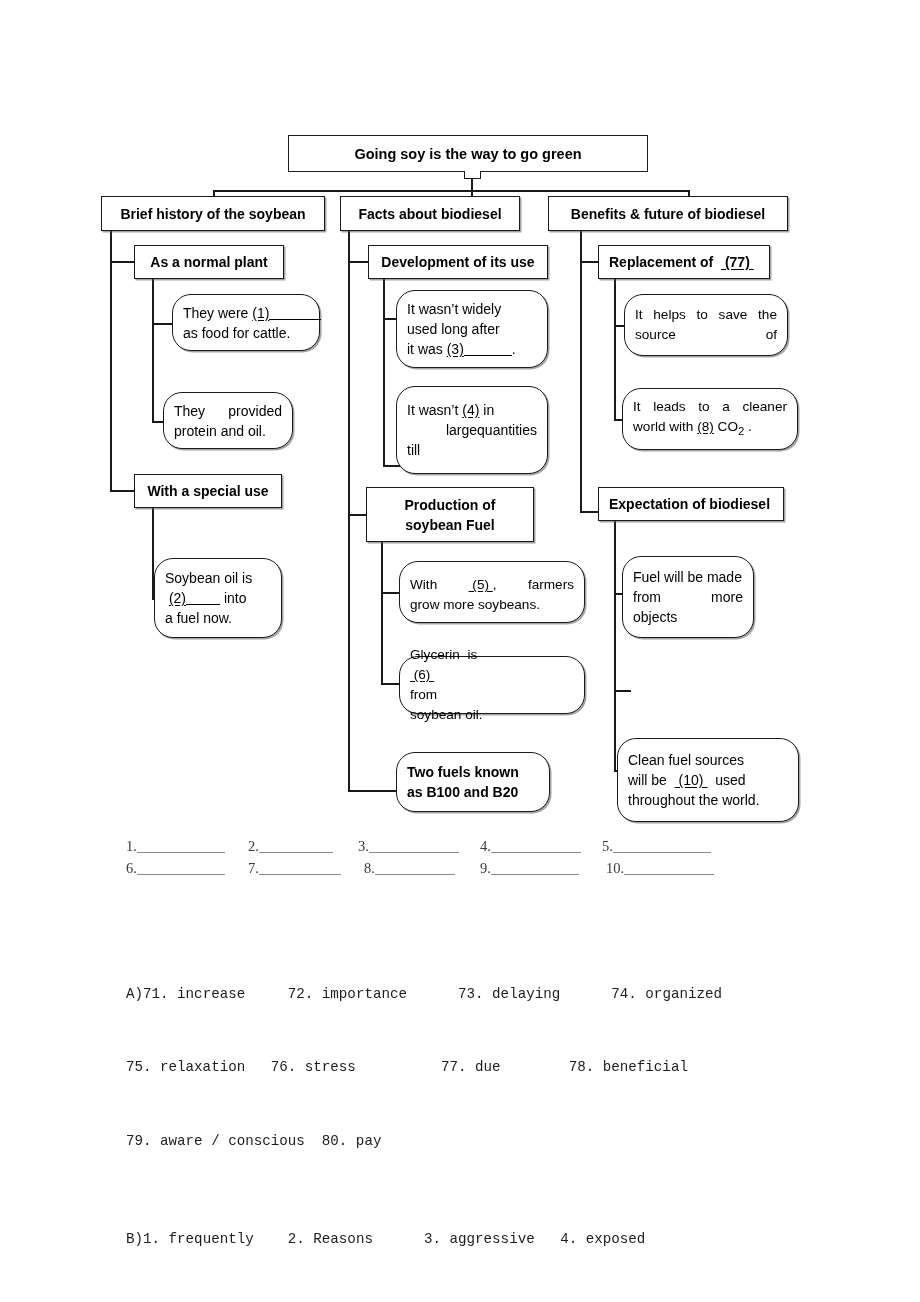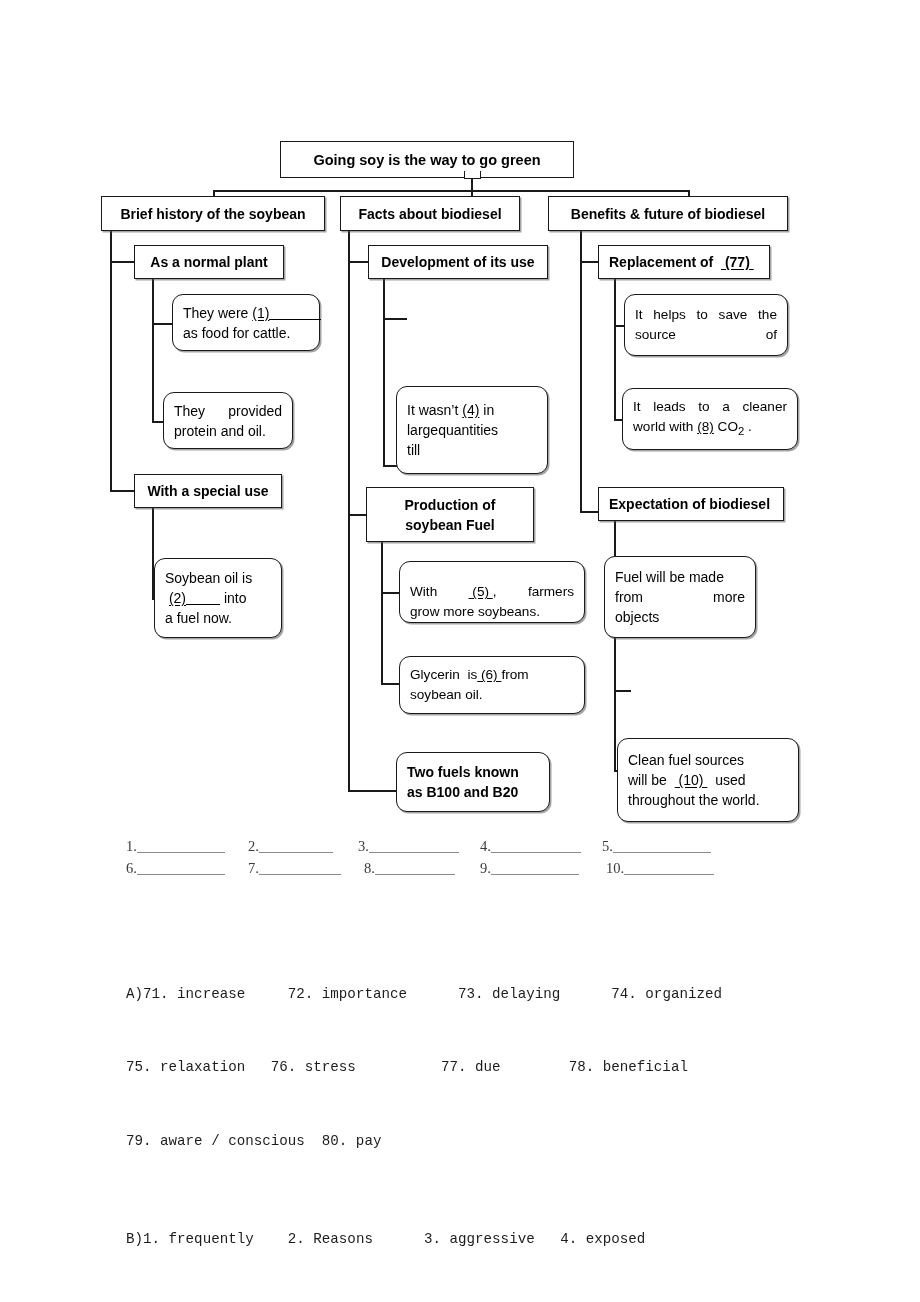--- a/index.html
+++ b/index.html
@@ -27,37 +27,37 @@
     border: 1.5px solid #1a1a1a;
     display: flex;
     flex-direction: column;
     justify-content: center;
     z-index: 3;
   }
   #diagram .box.shadowed {
     box-shadow: 1.5px 1.5px 0 rgba(90,90,90,0.55);
   }
   #diagram .box.rounded {
-    border-radius: 11px;
+    border-radius: 19px;
   }
   #diagram .box.bold {
     font-weight: bold;
   }
   #diagram .box .line {
     display: block;
     white-space: nowrap;
   }
   #diagram .box.center { text-align: center; }
 
   
   .t15 { font-size: 14.5px; line-height: 20px; }
   .t14 { font-size: 14px;   line-height: 20px; }
   .t135 { font-size: 13.6px; line-height: 20px; }
 
-  .pad-h  { padding: 0 10px; }
+  .pad-h  { padding: 7px 10px; }
   .pad-h2 { padding: 0 12px; }
 
   
   .blank {
     text-decoration: underline;
     text-underline-offset: 2px;
   }
   .blank-long {
     display: inline-block;
     border-bottom: 1.2px solid #000;
@@ -124,21 +124,21 @@
   #answer-key .keyline { display: block; }
   #answer-key .sec {
     display: inline-block;
   }
 </style>
 </head>
 <body>
 
 <div id="diagram">
 
-  <div class="box bold center t15 pad-h2" style="left:280px; top:135px; width:294px; height:37px;margin-top:6px;">
+  <div class="box bold center t15 pad-h2" style="left:288px; top:135px; width:360px; height:37px;">
     <span class="line">Going soy is the way to go green</span>
   </div>
   <div class="notch" style="left:464px; top:171px; width:17px; height:8px;"></div>
 
   <div class="conn v" style="left:471px; top:172px; width:1.6px; height:18px;"></div>
 
   <div class="conn h" style="left:213px; top:190px; width:476px; height:1.6px;"></div>
 
   <div class="conn v" style="left:213px; top:190px; height:8px;"></div>
   <div class="conn v" style="left:471px; top:190px; height:8px;"></div>
@@ -196,26 +196,33 @@
   <div class="conn h" style="left:348px; top:514px; width:22px;"></div>
   <div class="conn h" style="left:348px; top:790px; width:48px;"></div>
 
   <div class="box shadowed bold center t14" style="left:368px; top:245px; width:180px; height:34px;">
     <span class="line">Development of its use</span>
   </div>
   <div class="conn v" style="left:383px; top:279px; height:187px;"></div>
   <div class="conn h" style="left:383px; top:318px; width:24px;"></div>
   <div class="conn h" style="left:383px; top:465px; width:24px;"></div>
 
+  <div class="box rounded shadowed t14 pad-h" style="left:396px; top:290px; width:152px; height:78px;">
+    <span class="line">It wasn’t widely</span>
+    <span class="line">used long after</span>
+    <span class="line">
+      it was <span class="blank">(3)</span><span class="blank-long" style="min-width:48px"></span>.
+    </span>
+  </div>
 
   <div class="box rounded shadowed t14 pad-h" style="left:396px; top:386px; width:152px; height:88px;">
     <span class="line">
       It wasn’t <span class="blank">(4)</span> in
     </span>
-    <span class="line" style="display:flex;justify-content:flex-start;">
+    <span class="line" style="display:flex;justify-content:flex-end;">
       <span>large</span>
         <span>quantities</span>
     </span>
     <span class="line">till</span>
   </div>
 
   <div class="box shadowed bold center t14" style="left:366px; top:487px; width:168px; height:55px;">
     <span class="line">Production of</span>
     <span class="line">soybean Fuel</span>
   </div>
@@ -226,21 +233,21 @@
   <div class="box rounded shadowed t135 pad-h" style="left:399px; top:561px; width:186px; height:62px;justify-content:flex-end;">
     <span class="line" style="display:flex;justify-content:space-between;">
       <span>With</span>
         <span><span class="blank">&nbsp;(5)&nbsp;</span>,</span>
         <span>farmers</span>
     </span>
     <span class="line">grow more soybeans.</span>
   </div>
 
   <div class="box rounded shadowed t135 pad-h" style="left:399px; top:656px; width:186px; height:58px;">
-    <span class="line" style="display:flex;justify-content:flex-start;">
+    <span class="line" style="display:flex;justify-content:flex-start;flex-direction:column;">
       <span>Glycerin&nbsp; is</span>
         <span class="blank">&nbsp;(6)&nbsp;</span>
         <span>from</span>
     </span>
     <span class="line">soybean oil.</span>
   </div>
 
   <div class="box rounded shadowed bold t14 pad-h" style="left:396px; top:752px; width:154px; height:60px;">
     <span class="line">Two  fuels  known</span>
     <span class="line">as B100 and B20</span>
@@ -290,21 +297,21 @@
   </div>
 
   <div class="box shadowed bold t14 pad-h" style="left:598px; top:487px; width:186px; height:34px;">
     <span class="line">Expectation of biodiesel</span>
   </div>
   <div class="conn v" style="left:614px; top:521px; height:250px;"></div>
   <div class="conn h" style="left:614px; top:593px; width:17px;"></div>
   <div class="conn h" style="left:614px; top:690px; width:17px;"></div>
   <div class="conn h" style="left:614px; top:770px; width:17px;"></div>
 
-  <div class="box rounded shadowed t14 pad-h" style="left:604px; top:556px; width:152px; height:82px;">
+  <div class="box rounded shadowed t14 pad-h" style="left:622px; top:556px; width:132px; height:82px;">
     <span class="line">Fuel will be made</span>
     <span class="line" style="display:flex;justify-content:space-between;">
       <span>from</span>
         <span>more</span>
     </span>
     <span class="line">objects</span>
   </div>
 
 
   <div class="box rounded shadowed t14 pad-h" style="left:617px; top:738px; width:182px; height:84px;">

